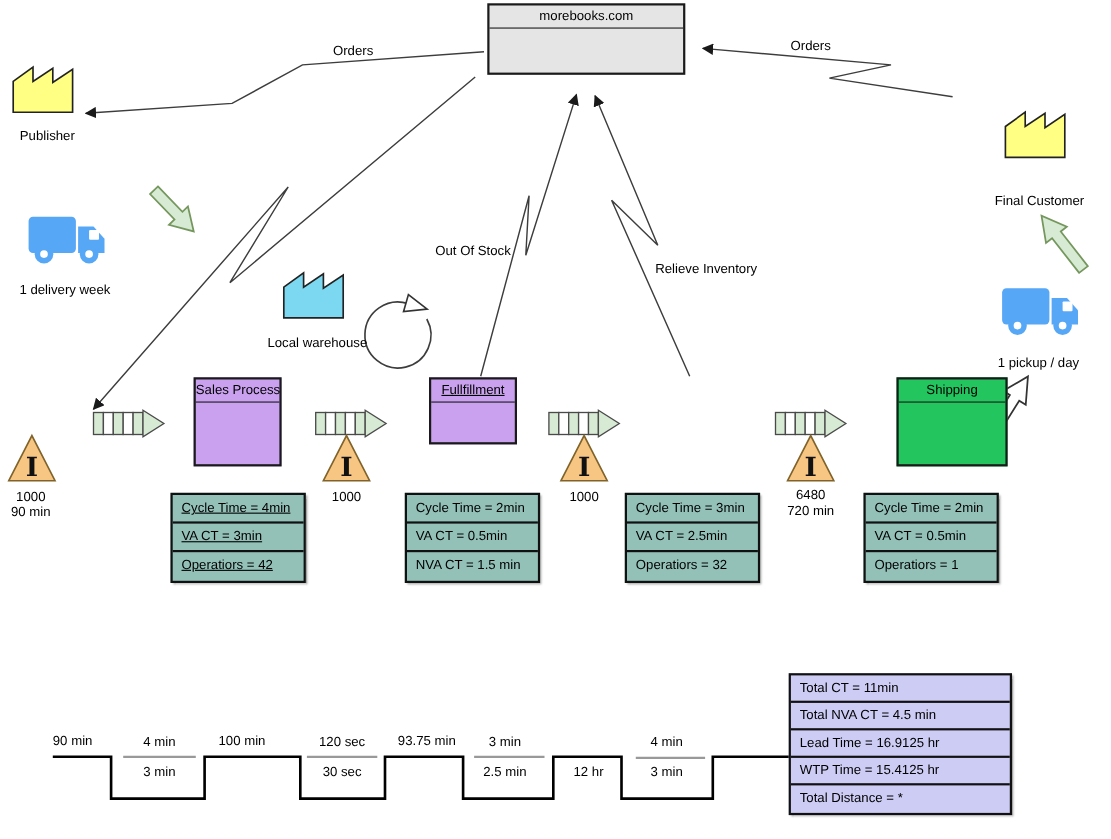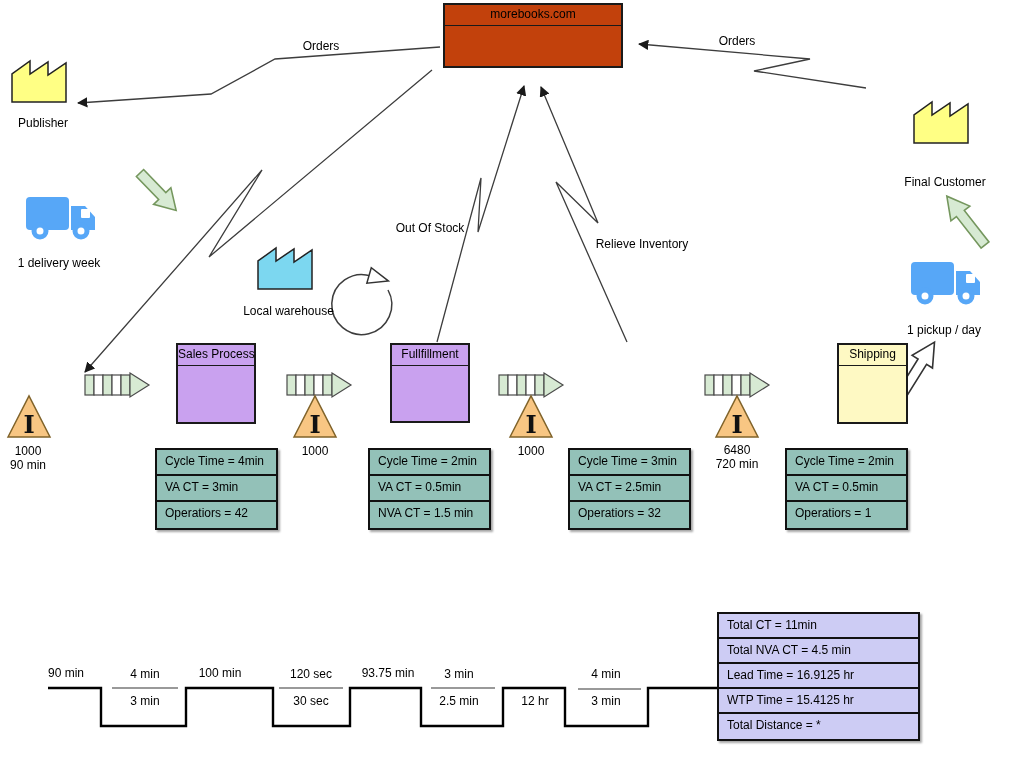--- a/index.html
+++ b/index.html
@@ -134,61 +134,61 @@
     <g>
       <polygon points="510,437 531,396 552,437" fill="#f8c683" stroke="#80632a" stroke-width="1.5"></polygon>
       <text x="531" y="433" text-anchor="middle" font-family="DejaVu Serif, serif" font-size="24" font-weight="bold" fill="#111">I</text>
     </g>
     <g>
       <polygon points="716,437 737,396 758,437" fill="#f8c683" stroke="#80632a" stroke-width="1.5"></polygon>
       <text x="737" y="433" text-anchor="middle" font-family="DejaVu Serif, serif" font-size="24" font-weight="bold" fill="#111">I</text>
     </g>
   </svg>
 
-  <div class="box" style="left:443px;top:3px;width:180px;height:65px;background:#c2410c;">
+  <div class="box" style="left:443px;top:3px;width:180px;height:65px;background:#e5e5e5;">
     <div class="hdr">morebooks.com</div>
   </div>
 
   <div class="lbl" style="left:281px;top:40px;width:80px;">Orders</div>
   <div class="lbl" style="left:697px;top:35px;width:80px;">Orders</div>
   <div class="lbl" style="left:380px;top:222px;width:100px;">Out Of Stock</div>
   <div class="lbl" style="left:592px;top:238px;width:100px;">Relieve Inventory</div>
 
   <div class="lbl" style="left:3px;top:117px;width:80px;">Publisher</div>
   <div class="lbl" style="left:895px;top:176px;width:100px;text-align:center;">Final Customer</div>
   <div class="lbl" style="left:238px;top:305px;width:101px;">Local warehouse</div>
   <div class="lbl" style="left:9px;top:257px;width:100px;">1 delivery week</div>
   <div class="lbl" style="left:894px;top:324px;width:100px;">1 pickup / day</div>
 
   <div class="box" style="left:176px;top:343px;width:80px;height:81px;background:#c9a1ef;">
     <div class="hdr">Sales Process</div>
   </div>
-  <div class="box" style="left:390px;top:343px;width:80px;height:80px;background:#c9a1ef;">
+  <div class="box" style="left:390px;top:343px;width:80px;height:61px;background:#c9a1ef;text-decoration:underline;">
     <div class="hdr">Fullfillment</div>
   </div>
-  <div class="box" style="left:837px;top:343px;width:71px;height:81px;background:#fef9c3;">
+  <div class="box" style="left:815px;top:343px;width:101px;height:81px;background:#22c55e;">
     <div class="hdr">Shipping</div>
   </div>
 
   <div class="inv" style="left:-5px;top:444px;width:66px;">
     <div>1000</div>
     <div>90 min</div>
   </div>
   <div class="inv" style="left:282px;top:444px;width:66px;">
     <div>1000</div>
   </div>
   <div class="inv" style="left:498px;top:444px;width:66px;">
     <div>1000</div>
   </div>
   <div class="inv" style="left:704px;top:443px;width:66px;">
     <div>6480</div>
     <div>720 min</div>
   </div>
 
-  <div class="dtable" style="left:155px;top:448px;width:123px;">
+  <div class="dtable" style="left:155px;top:448px;width:123px;text-decoration:underline;">
     <div class="row">Cycle Time = 4min</div>
     <div class="row">VA CT = 3min</div>
     <div class="row">Operatiors = 42</div>
   </div>
   <div class="dtable" style="left:368px;top:448px;width:123px;">
     <div class="row">Cycle Time = 2min</div>
     <div class="row">VA CT = 0.5min</div>
     <div class="row">NVA CT = 1.5 min</div>
   </div>
   <div class="dtable" style="left:568px;top:448px;width:123px;">

